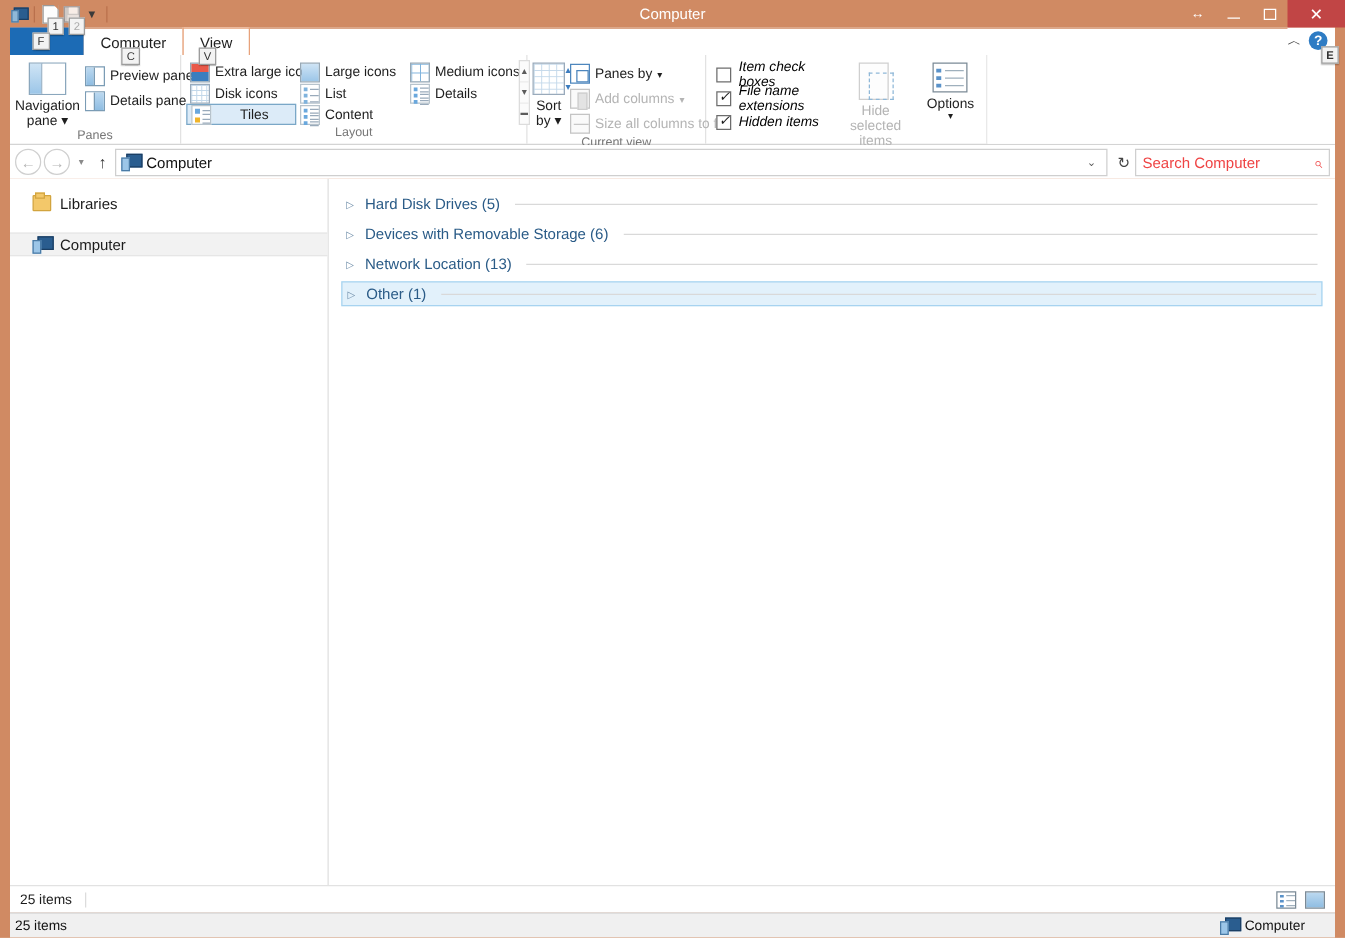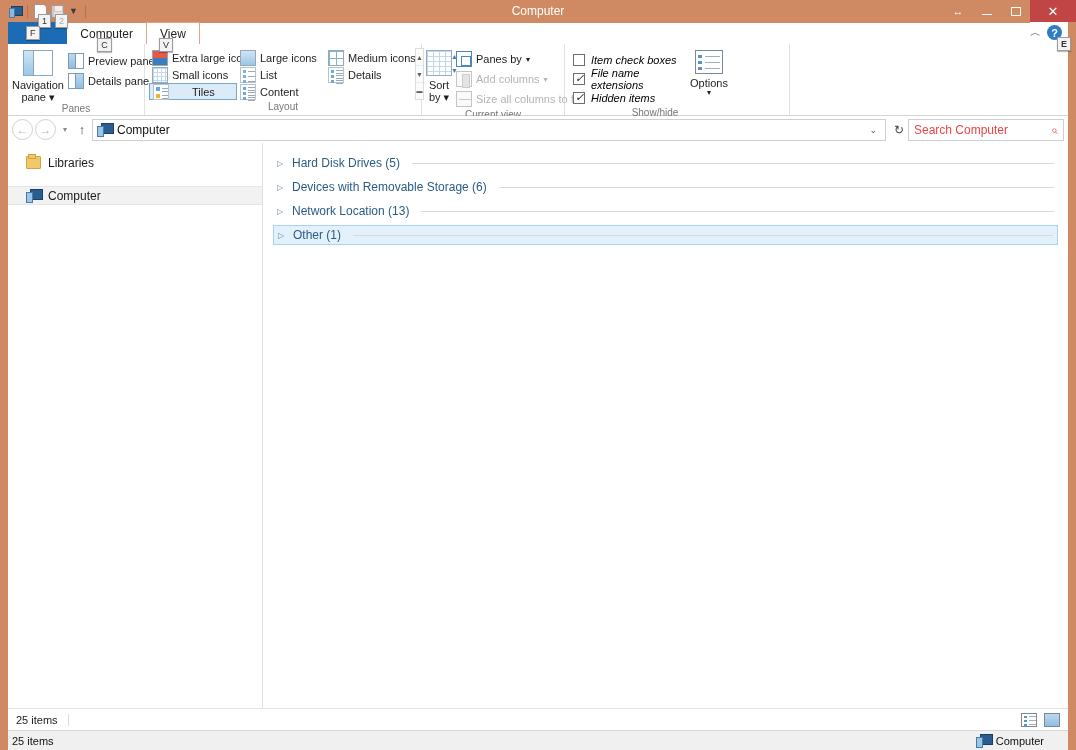--- a/index.html
+++ b/index.html
@@ -446,21 +446,21 @@
             <div class="gitem">
               <span class="ico ic-large"></span>
               <span>Large icons</span>
               </div>
             <div class="gitem">
               <span class="ico ic-medium"></span>
               <span>Medium icons</span>
               </div>
             <div class="gitem">
               <span class="ico ic-grid"></span>
-              <span>Small icons</span>
+              <span>Disk icons</span>
               </div>
             <div class="gitem">
               <span class="ico ic-list"></span>
               <span>List</span>
               </div>
             <div class="gitem">
               <span class="ico ic-content"></span>
               <span>Details</span>
               </div>
             <div class="gitem sel">
@@ -528,20 +528,25 @@
             </div>
             <div class="chk-row">
               <span class="cb on"></span>
               <span>File name extensions</span>
             </div>
             <div class="chk-row">
               <span class="cb on"></span>
               <span>Hidden items</span>
             </div>
           </div>
+          <div class="big-btn" style="width:62px;color:#b4b4b4;">
+            <span class="bicon ic-hideitems"></span>
+            <span>Hide selected</span>
+            <span>items</span>
+          </div>
           <div class="big-btn" style="width:52px;margin-left:6px;">
             <span class="bicon ic-options"></span>
             <span>Options</span>
             <span style="font-size:8px;line-height:7px;">▾</span>
           </div>
         </div>
         <div class="rgroup-label" style="width:180px;">Show/hide</div>
       </div>
 
       <div style="flex:1;background:#fff;"></div>

